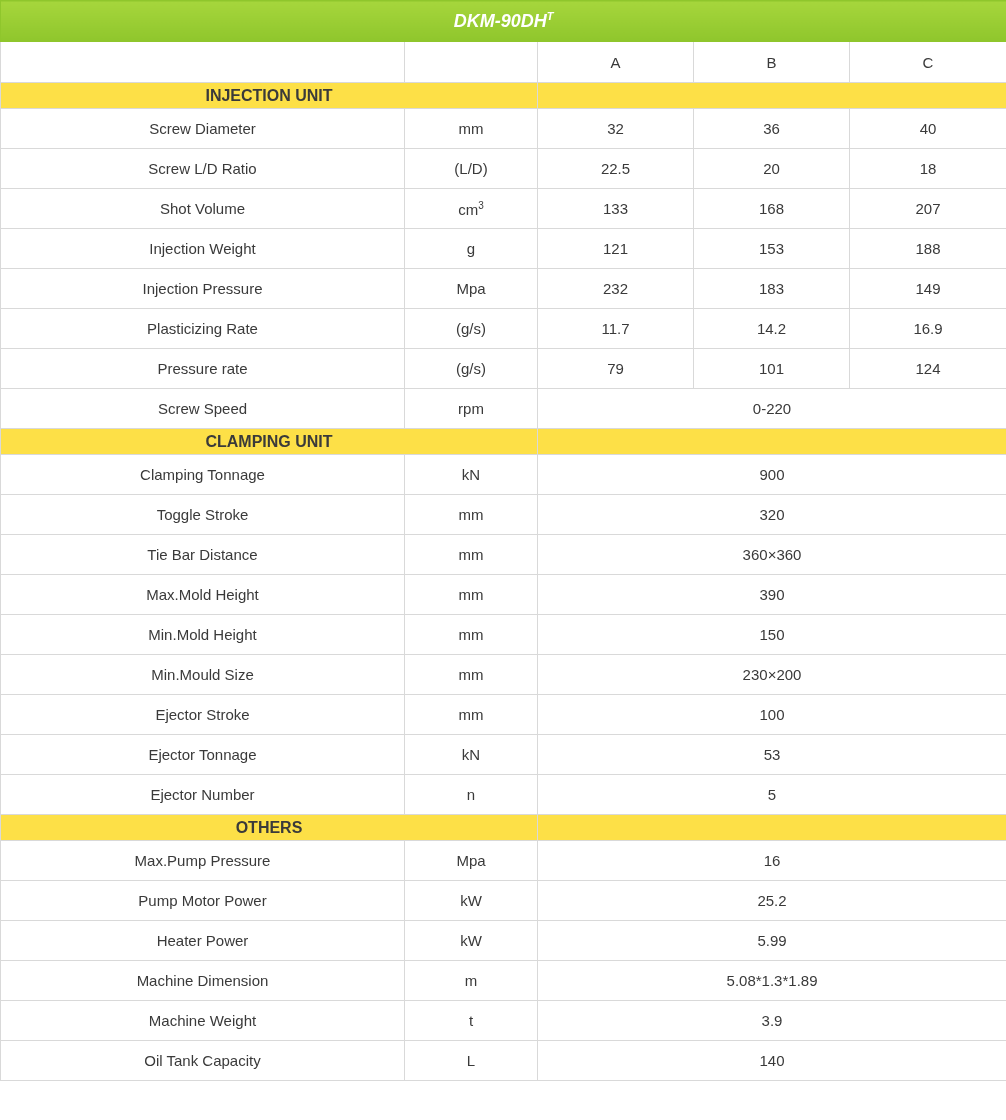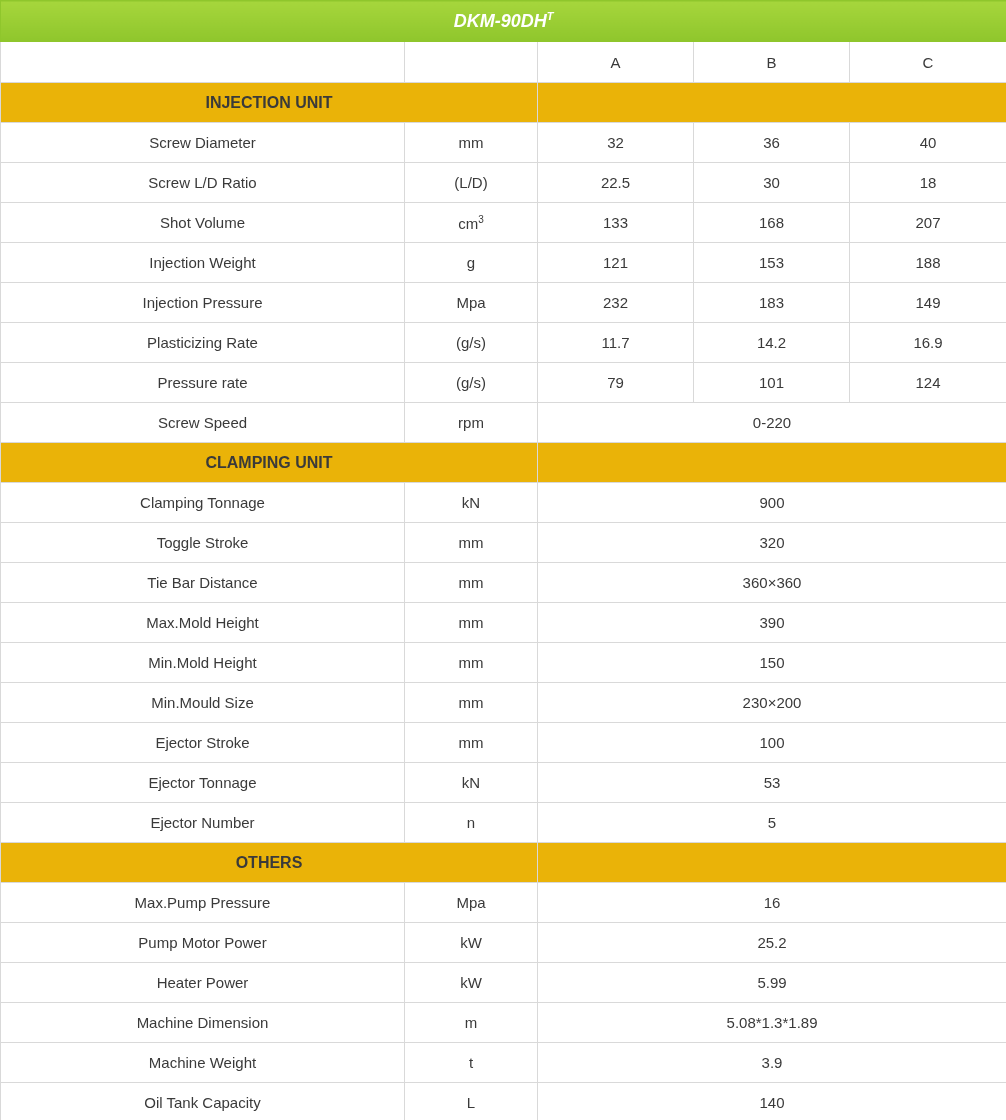--- a/index.html
+++ b/index.html
@@ -47,25 +47,25 @@
   tr.title-row td sup {
     font-size: 11px;
     font-weight: bold;
     vertical-align: super;
   }
   tr.col-head td {
     height: 41px;
     font-size: 15px;
   }
   tr.section td {
-    background: #eab308;
+    background: #fde047;
     font-size: 16px;
     font-weight: bold;
     color: #3a3a3a;
-    height: 40px;
+    height: 26px;
     text-align: center;
   }
   td.section-label {
     text-align: center;
   }
   td.name {
     text-align: center;
   }
   td.unit sup {
     font-size: 10px;
@@ -102,21 +102,21 @@
         <td class="name">Screw Diameter</td>
         <td class="unit"><span>mm</span></td>
         <td>32</td>
         <td>36</td>
         <td>40</td>
       </tr>
       <tr>
         <td class="name">Screw L/D Ratio</td>
         <td class="unit"><span>(L/D)</span></td>
         <td>22.5</td>
-        <td>30</td>
+        <td>20</td>
         <td>18</td>
       </tr>
       <tr>
         <td class="name">Shot Volume</td>
         <td class="unit"><span>cm</span><sup>3</sup></td>
         <td>133</td>
         <td>168</td>
         <td>207</td>
       </tr>
       <tr>

